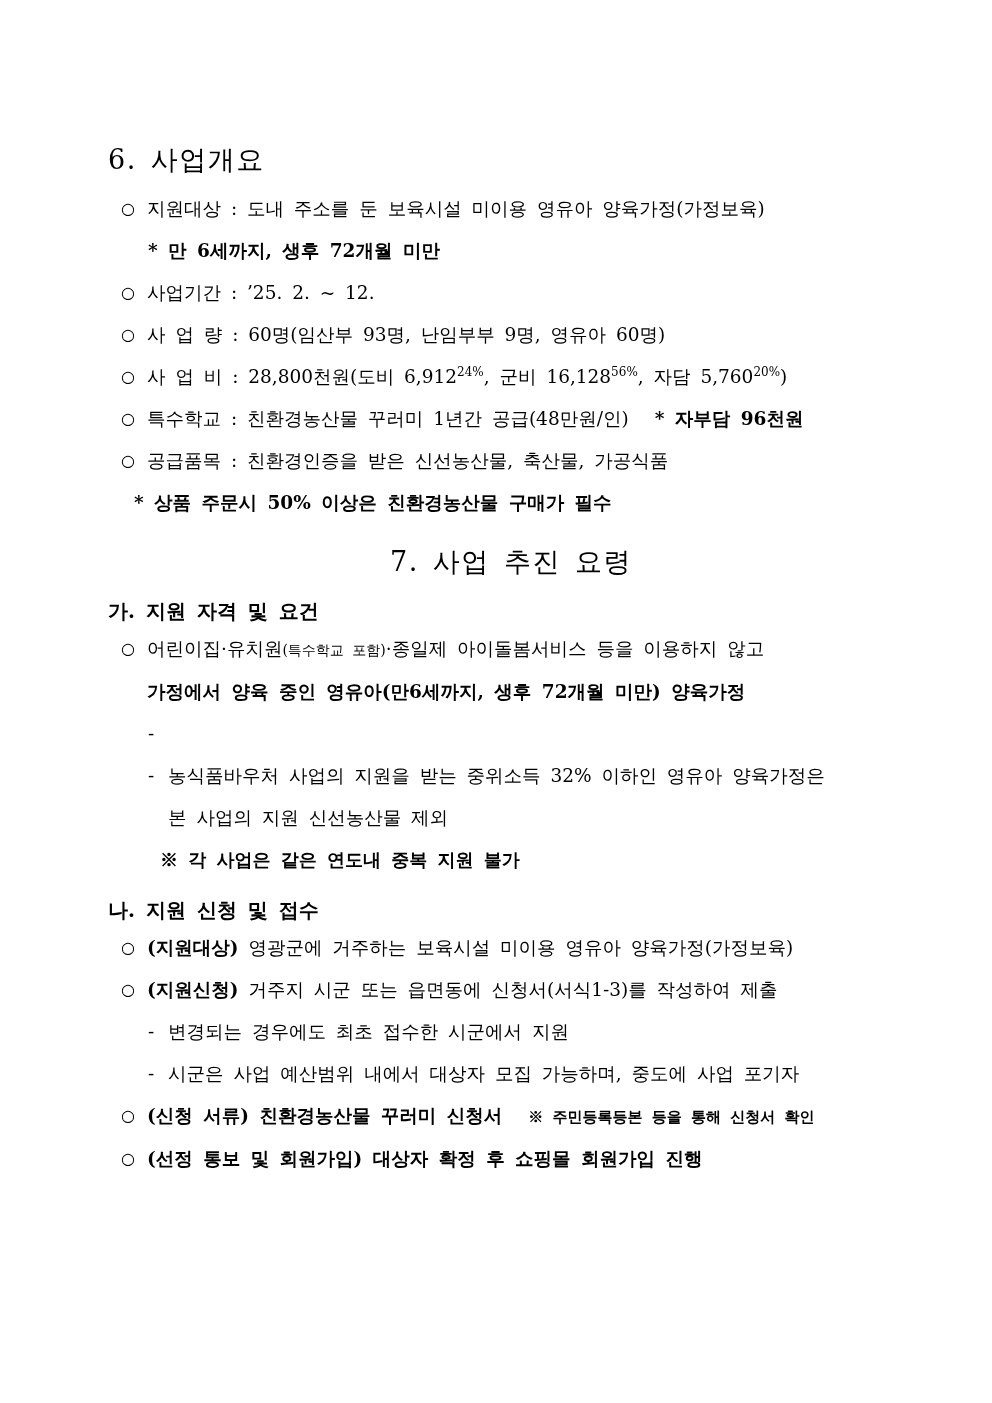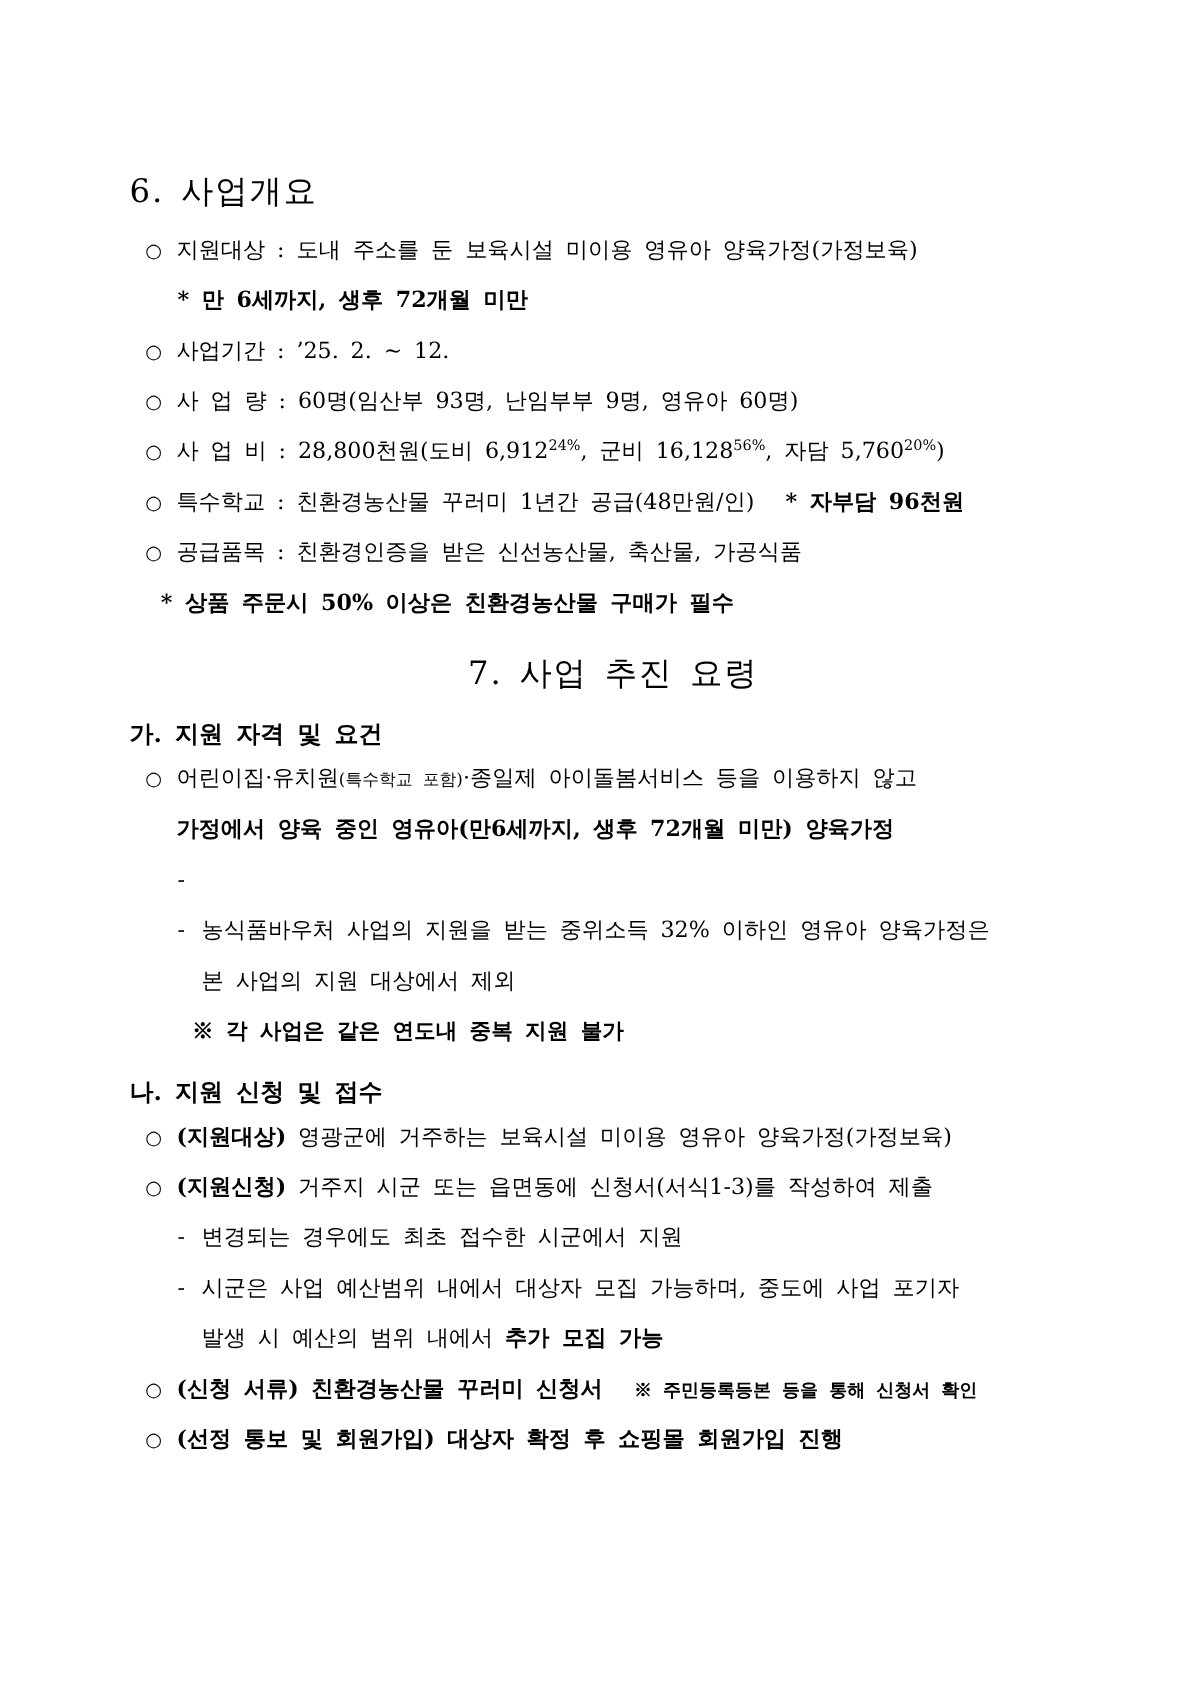--- a/index.html
+++ b/index.html
@@ -117,21 +117,21 @@
   <div class="dash">
     <span class="dmarker">-</span>
     <div class="content">
     </div>
   </div>
 
   <div class="dash">
     <span class="dmarker">-</span>
     <div class="content">
       <span class="line">농식품바우처 사업의 지원을 받는 중위소득 32% 이하인 영유아 양육가정은</span>
-      <span class="line">본 사업의 지원 대상에서 제외</span>
+      <span class="line">본 사업의 지원 신선농산물 제외</span>
     </div>
   </div>
 
   <div class="ref-note">※ 각 사업은 같은 연도내 중복 지원 불가</div>
 
   <div class="h2">나. 지원 신청 및 접수</div>
 
   <div class="bullet">
     <span class="marker">○</span>
     <div class="content"><span class="b">(지원대상)</span><span> 영광군에 거주하는 보육시설 미이용 영유아 양육가정(가정보육)</span></div>
@@ -146,21 +146,20 @@
     <span class="dmarker">-</span>
     <div class="content">
       <span class="line">변경되는 경우에도 최초 접수한 시군에서 지원</span>
     </div>
   </div>
 
   <div class="dash">
     <span class="dmarker">-</span>
     <div class="content">
       <span class="line">시군은 사업 예산범위 내에서 대상자 모집 가능하며, 중도에 사업 포기자</span>
-      <span class="line"><span>발생 시 예산의 범위 내에서 </span><span class="b">추가 모집 가능</span></span>
     </div>
   </div>
 
   <div class="bullet">
     <span class="marker">○</span>
     <div class="content"><span class="b">(신청 서류) 친환경농산물 꾸러미 신청서</span><span class="note-sm gap-note">※ 주민등록등본 등을 통해 신청서 확인</span></div>
   </div>
 
   <div class="bullet">
     <span class="marker">○</span>

